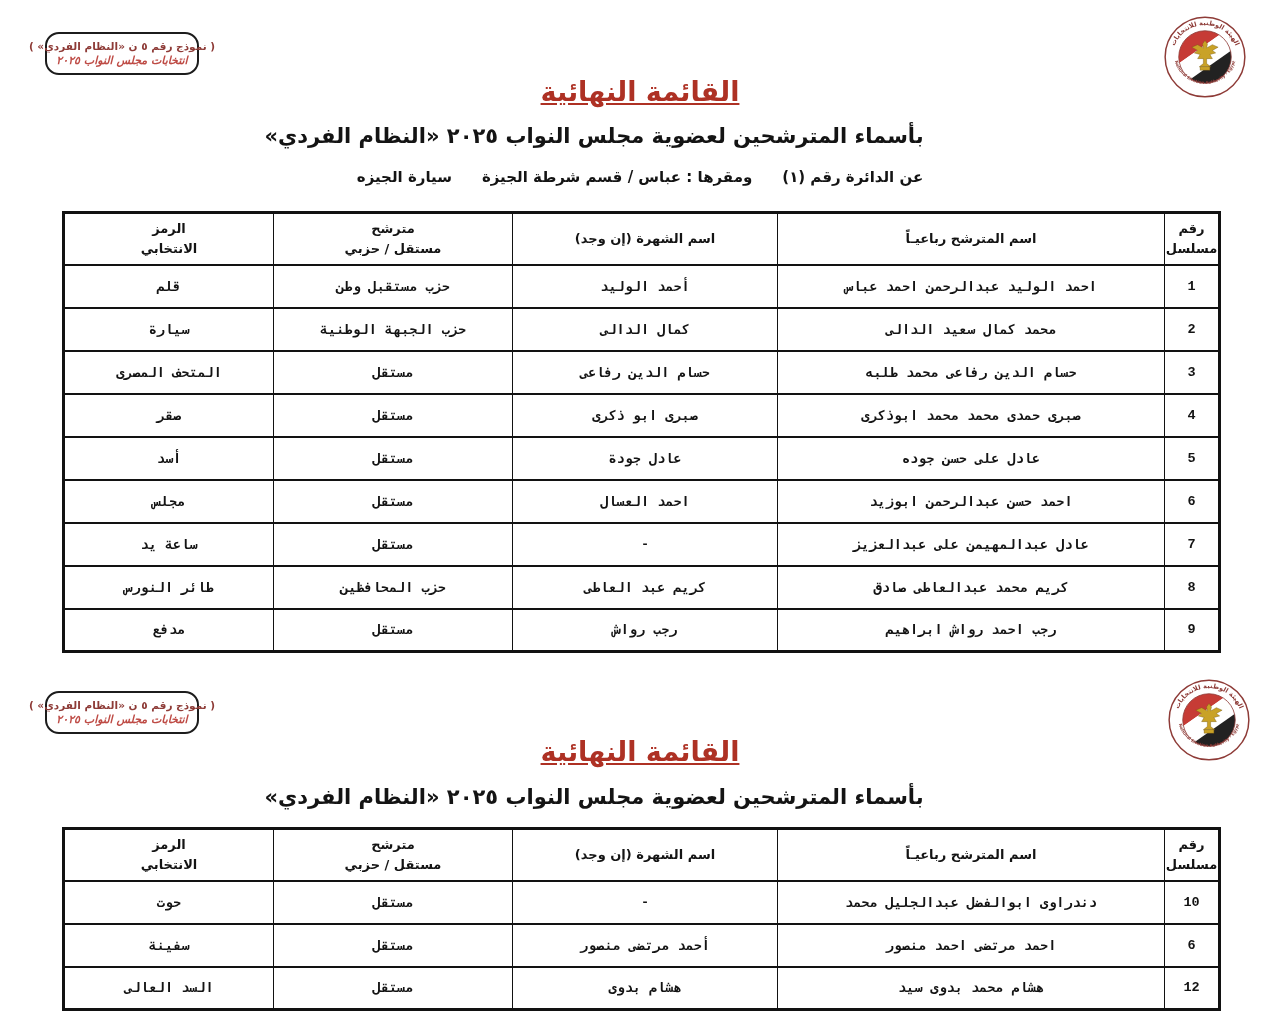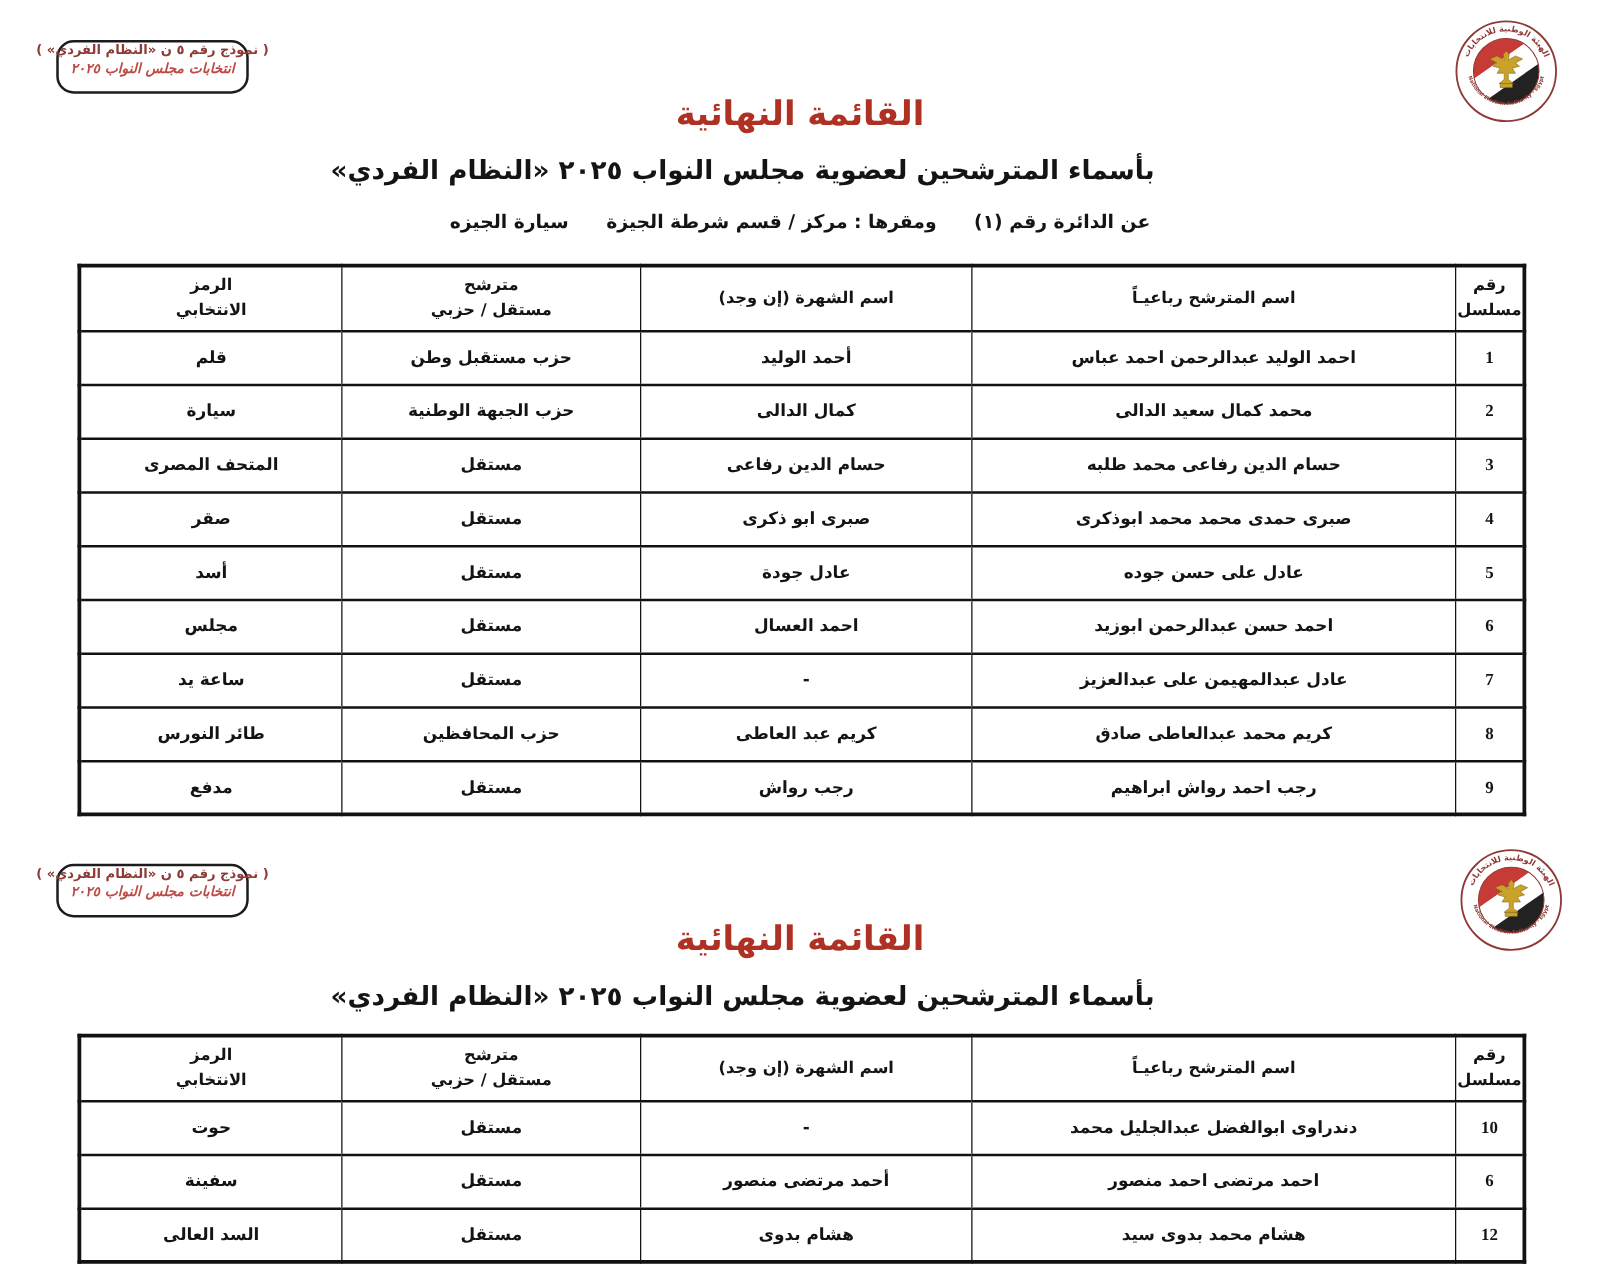--- a/index.html
+++ b/index.html
@@ -2,32 +2,32 @@
 <html lang="ar"><head>
 <meta charset="utf-8">
 <style>
   * { margin:0; padding:0; box-sizing:border-box; }
   html,body { width:1280px; height:1015px; background:#ffffff; overflow:hidden; }
   body { font-family:"DejaVu Sans", sans-serif; position:relative; color:#111; }
 
   .form-box {
     position:absolute; left:45px; width:154px; height:43px;
     border:2px solid #1c1c1c; border-radius:14px;
-    display:flex; flex-direction:column; align-items:center;
+    display:flex; flex-direction:column; justify-content:center; align-items:center;
     gap:2px; background:#fff; direction:rtl; text-align:center;
   }
   .form-box .l1 { color:#8e3b37; font-size:10.5px; font-weight:bold; white-space:nowrap; }
   .form-box .l2 { color:#be4b45; font-size:11px;  font-weight:bold; white-space:nowrap; letter-spacing:1px;font-style:italic; }
 
   .logo { position:absolute; width:82px; height:82px; }
   .logo svg { width:100%; height:100%; }
 
   .page-title {
     position:absolute; left:0; width:1280px; text-align:center;
-    color:#ae3124; font-size:27px; font-weight:bold; direction:rtl;
+    color:#ae3124; font-size:27px; font-weight:bold; direction:rtl;text-decoration:underline;
   }
   .page-subtitle {
     position:absolute; left:0; width:1188px; text-align:center;
     color:#141414; font-size:21px; font-weight:bold; direction:rtl;
   }
   .district-line {
     position:absolute; left:0; width:1280px;
     display:flex; justify-content:center; gap:30px; direction:rtl;
     color:#141414; font-size:15px; font-weight:bold;
   }
@@ -37,21 +37,21 @@
     border-collapse:collapse; table-layout:fixed; direction:rtl;
     border:3px solid #121212;
   }
   table.cand th, table.cand td {
     border-left:1.5px solid #121212; border-right:1.5px solid #121212;
     border-top:2.5px solid #121212; border-bottom:2.5px solid #121212;
     text-align:center; vertical-align:middle; background:#fff;
     font-weight:bold; color:#141414; overflow:hidden;
   }
   table.cand th { height:52px; font-size:13px; line-height:1.5; }
-  table.cand td { height:43px; font-size:13.5px; }
+  table.cand td { height:43px; font-size:13.5px;font-family:Liberation Mono, monospace; }
   td.serial {
     font-family:"Liberation Serif","DejaVu Serif",serif;
     font-size:17px; font-weight:bold;
   }
   col.c-serial { width:55px; }
   col.c-name   { width:387px; }
   col.c-fame   { width:265px; }
   col.c-type   { width:239px; }
   col.c-symbol { width:210px; }
 </style>
@@ -92,21 +92,21 @@
       <textPath href="#arcBot1" startOffset="50%" text-anchor="middle">National Election Authority - Egypt</textPath>
     </text>
   </svg>
 </div>
 
 <div class="page-title" style="top:76px;">القائمة النهائية</div>
 <div class="page-subtitle" style="top:124px;">بأسماء المترشحين لعضوية مجلس النواب ٢٠٢٥ «النظام الفردي»</div>
 
 <div class="district-line" style="top:168px;">
   <span>عن الدائرة رقم  (١)</span>
-  <span>ومقرها : مركز / قسم شرطة  الجيزة</span>
+  <span>ومقرها : عباس / قسم شرطة  الجيزة</span>
   <span>سيارة  الجيزه</span>
 </div>
 
 <table class="cand" style="top:211px;">
   <colgroup>
     <col class="c-serial">
       <col class="c-name">
       <col class="c-fame">
       <col class="c-type">
       <col class="c-symbol">

